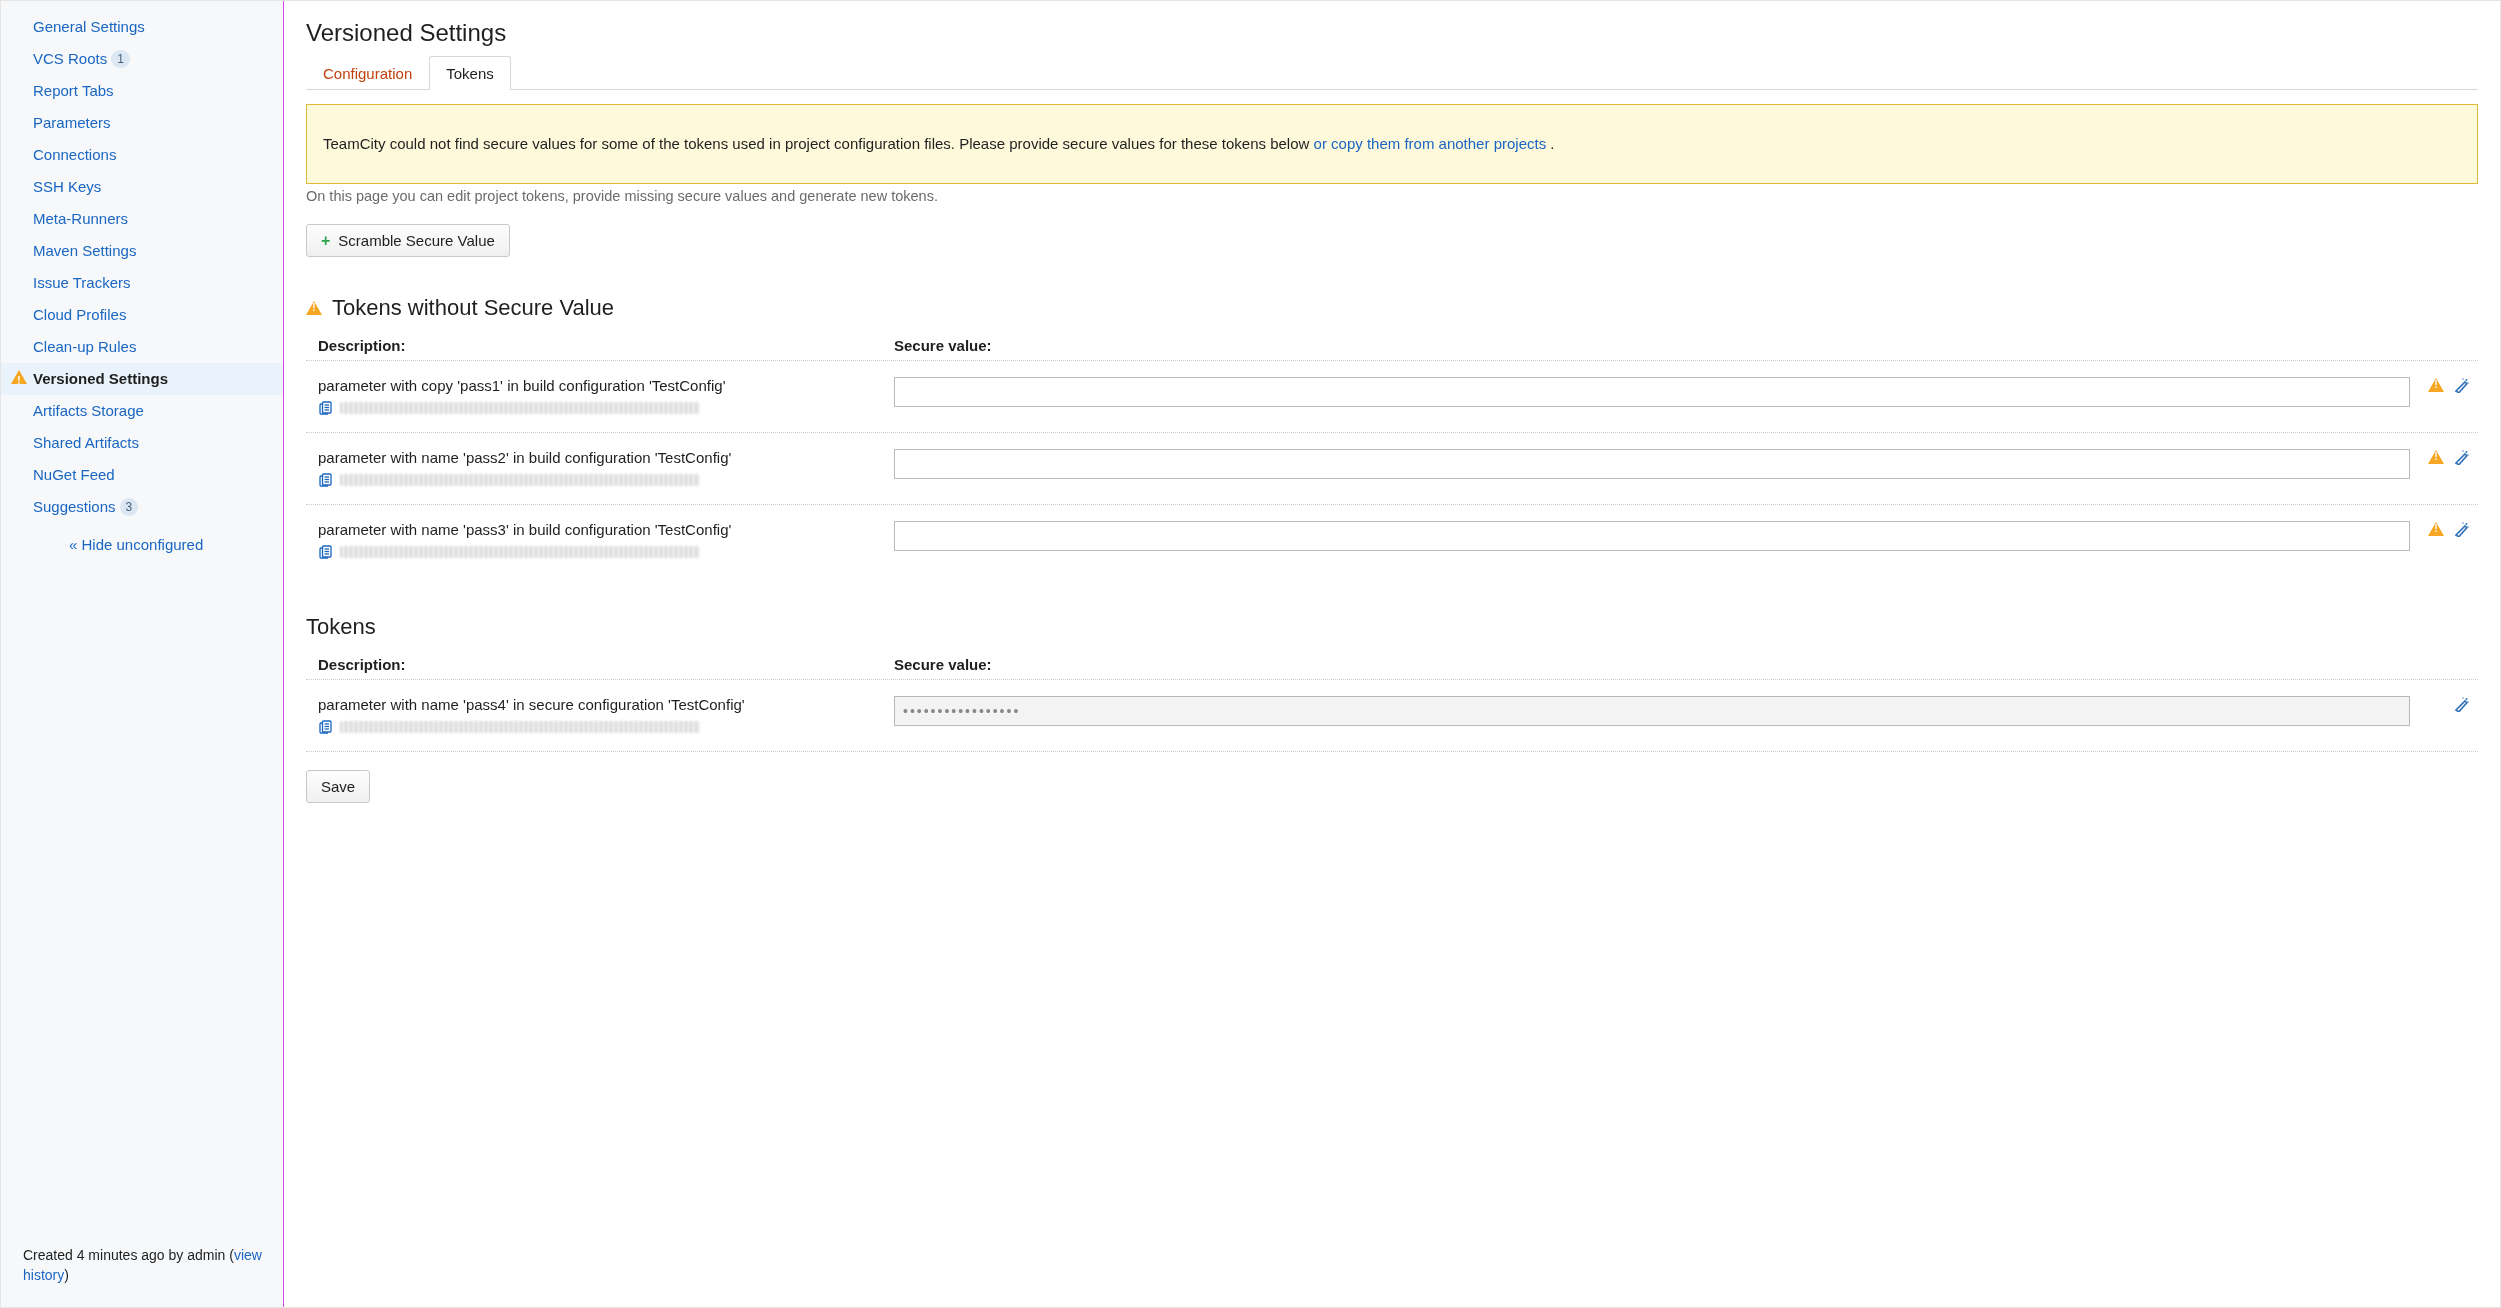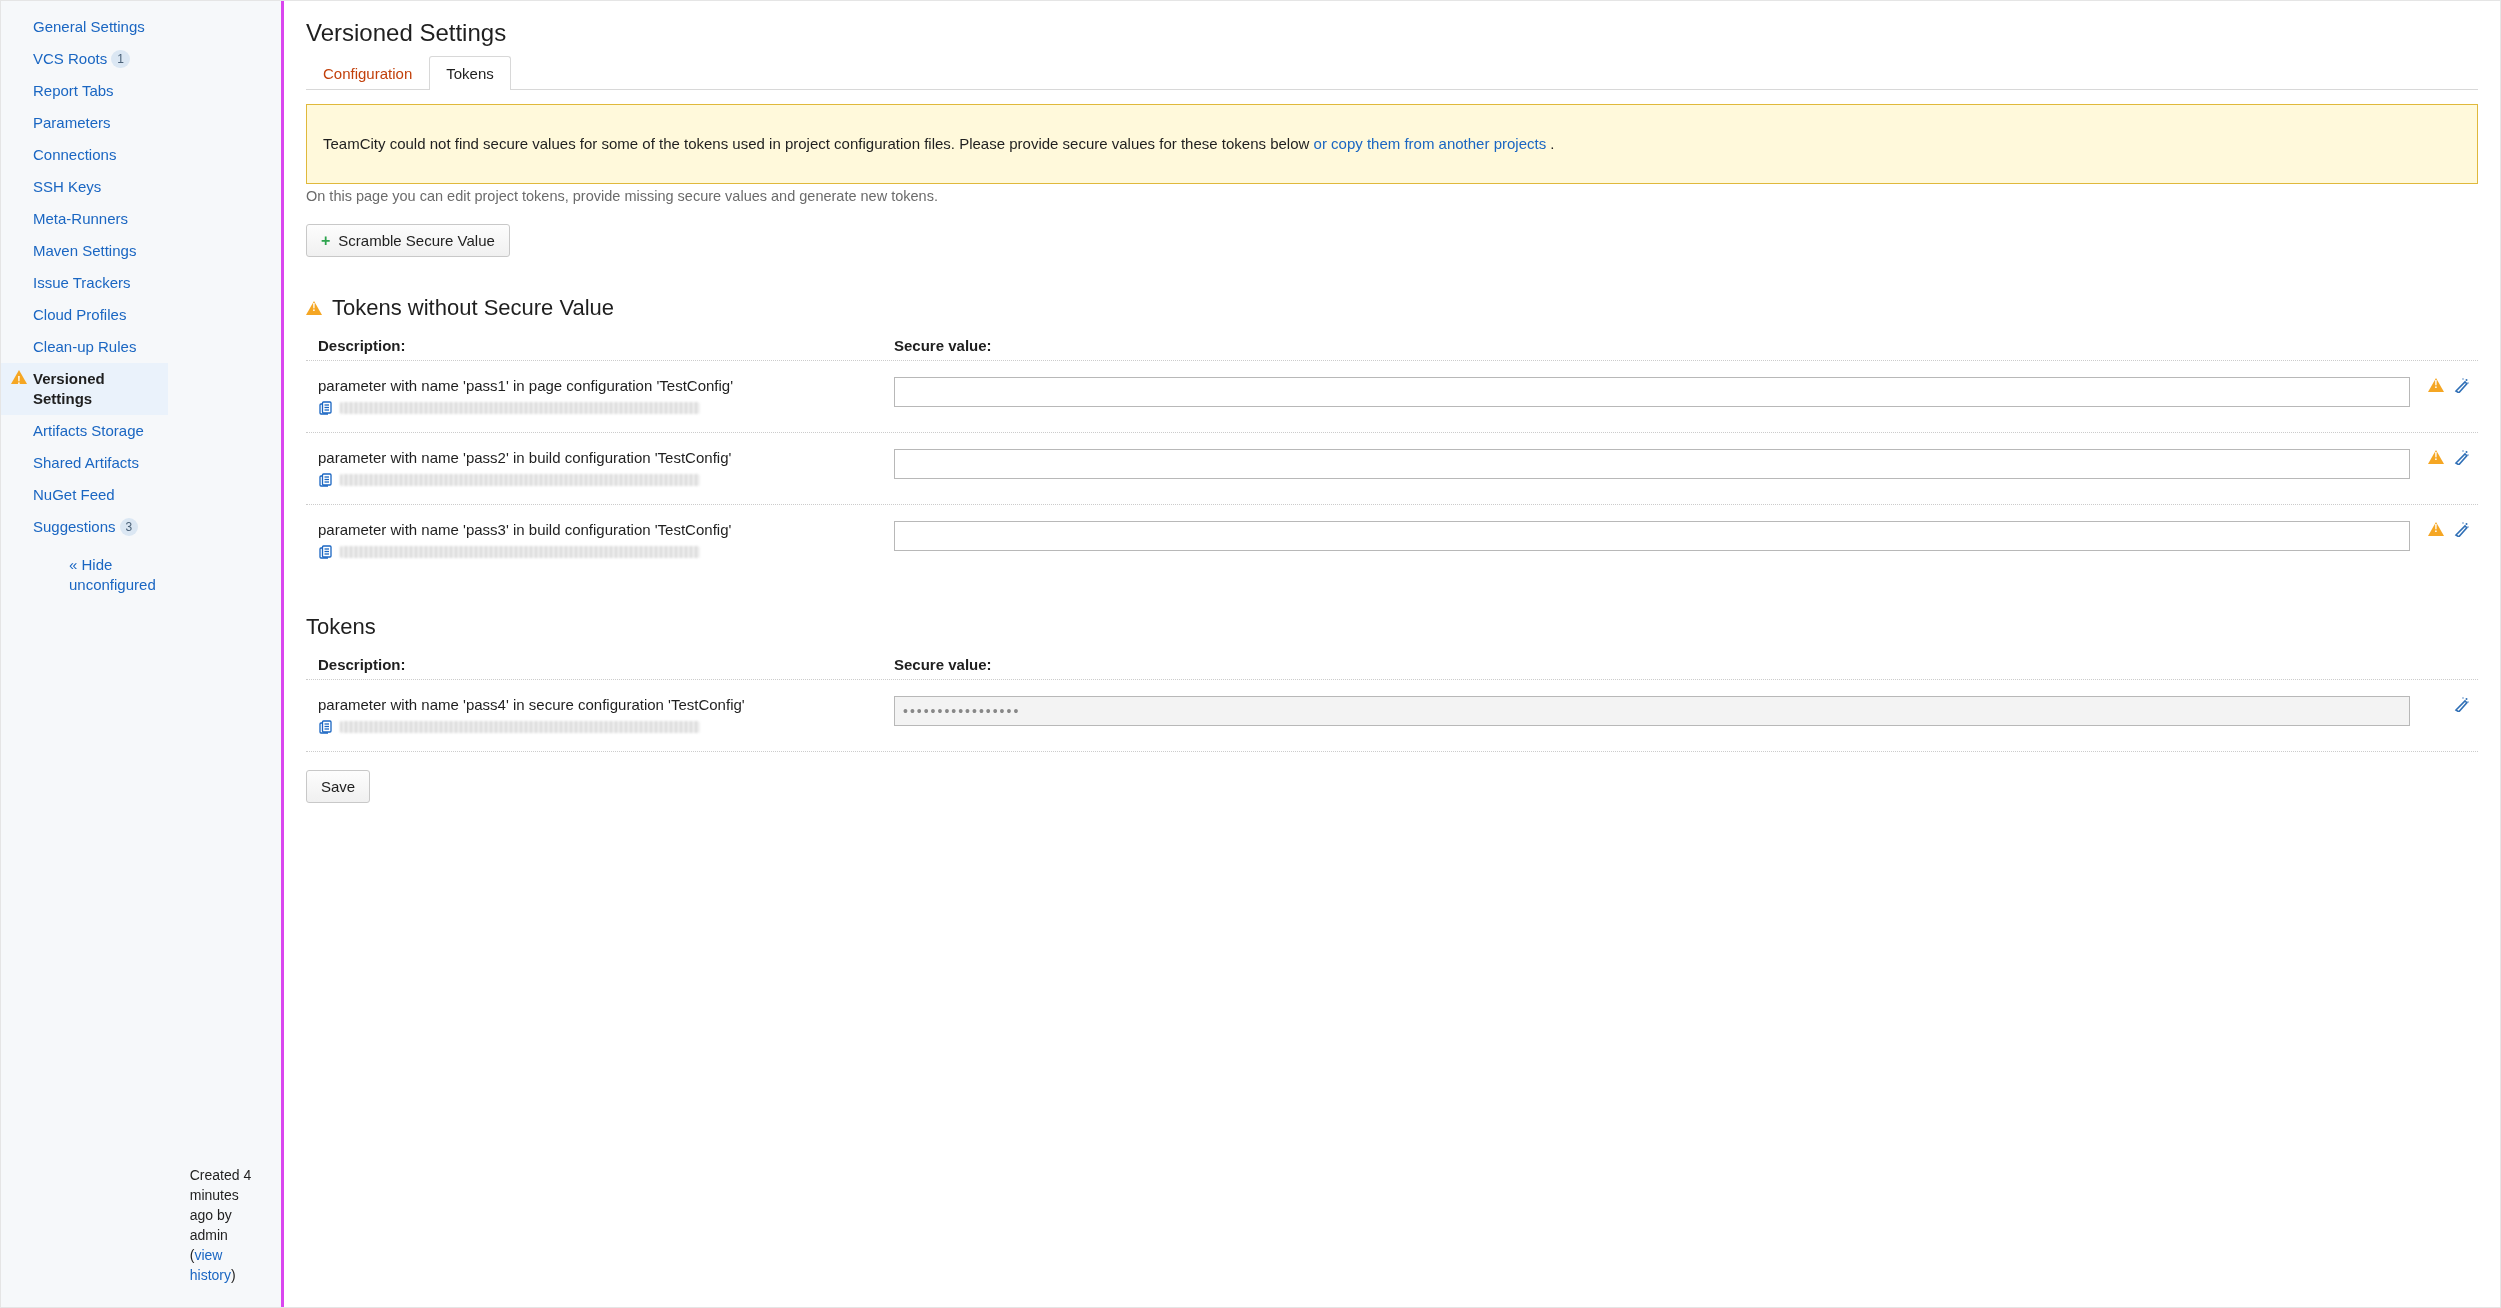--- a/index.html
+++ b/index.html
@@ -17,23 +17,23 @@
     width: 100%;
     min-height: 100vh;
     border: 1px solid #e5e5e5;
   }
 
   
   .sidebar {
     width: 283px;
     min-width: 283px;
     background: #f6f8fa;
-    border-right: 3px solid #d946ef;
-    display: flex;
-    flex-direction: row;
+    border-right: 1px solid #d946ef;
+    display: flex;
+    flex-direction: column;
     padding-top: 10px;
   }
   .side-list {
     list-style: none;
     margin: 0;
     padding: 0;
   }
   .side-item {
     position: relative;
     padding: 6px 12px 6px 32px;
@@ -312,21 +312,21 @@
 
     <div class="section-block">
       <div class="token-header">
         <div class="col-desc">Description:</div>
         <div class="col-value">Secure value:</div>
         <div class="col-actions"></div>
       </div>
       <div id="missing-list">
           <div class="token-row">
             <div class="col-desc">
-              <div class="desc-main">parameter with name 'pass1' in page configuration 'TestConfig'</div>
+              <div class="desc-main">parameter with copy 'pass1' in build configuration 'TestConfig'</div>
               <div class="desc-sub">
   <span class="copy-icon">
     <svg width="16" height="16" viewBox="0 0 16 16" fill="none" stroke="currentColor" stroke-width="1.3">
       <rect x="4.5" y="2" width="8.5" height="11" rx="1"></rect>
       <path d="M4.5 4 H3 a1 1 0 0 0 -1 1 v8 a1 1 0 0 0 1 1 h7"></path>
       <line x1="6.5" y1="5" x2="11" y2="5"></line>
       <line x1="6.5" y1="7.5" x2="11" y2="7.5"></line>
       <line x1="6.5" y1="10" x2="11" y2="10"></line>
     </svg>
   </span>

